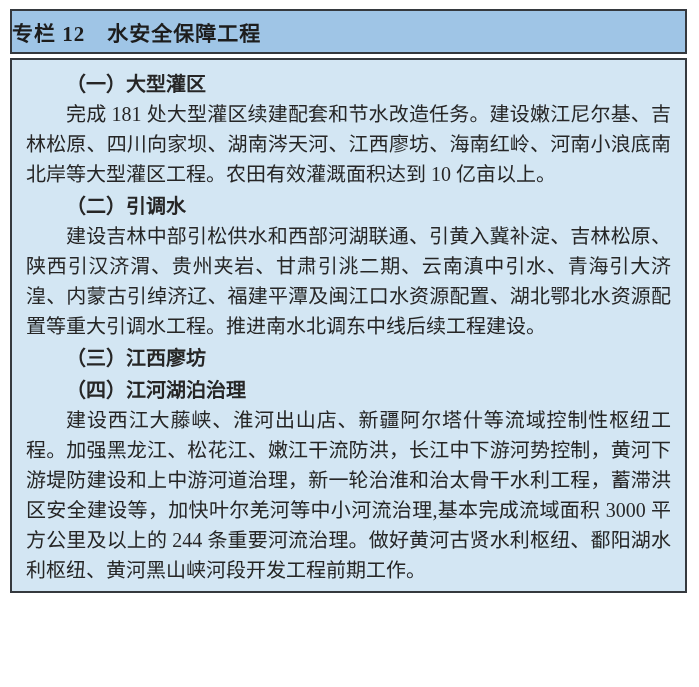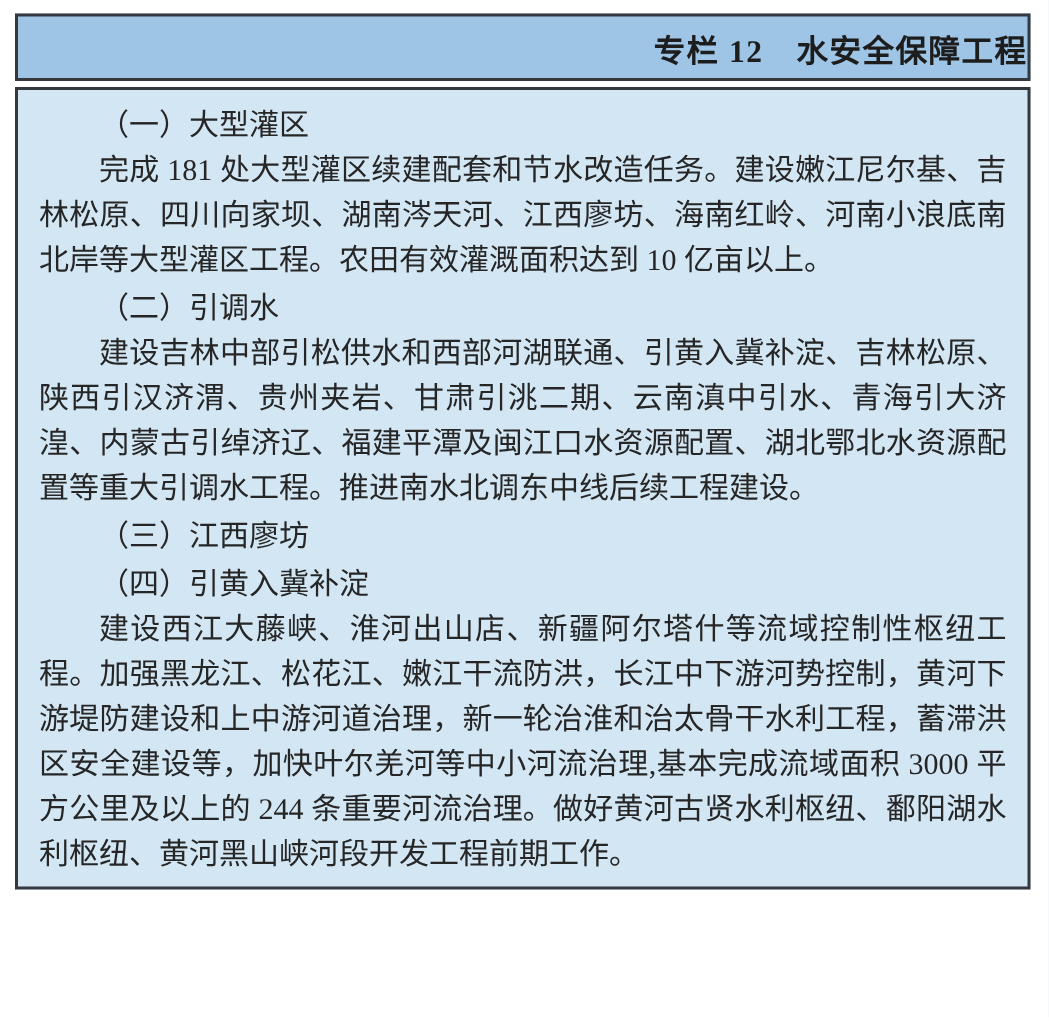--- a/index.html
+++ b/index.html
@@ -13,21 +13,21 @@
   }
   .panel {
     position: absolute;
     left: 10px;
     top: 9px;
     width: 677px;
   }
   .panel-header {
     border: 2px solid #35393e;
     background: #9fc5e6;
-    text-align: right;
+    text-align: left;
     font-size: 21px;
     font-weight: bold;
     color: #1d1d1d;
     padding: 6px 0 5px 0;
     letter-spacing: 1px;
   }
   .panel-gap {
     height: 4px;
     background: #ffffff;
   }
@@ -35,21 +35,21 @@
     border: 2px solid #35393e;
     background: #d3e6f3;
     padding: 7px 14px 6px 14px;
     color: #262626;
   }
   .sec-heading {
     margin: 2px 0 0 0;
     font-size: 20px;
     line-height: 30px;
     text-indent: 2em;
-    font-weight: normal;
+    font-weight: bold;
   }
   .sec-para {
     margin: 0;
     font-size: 20px;
     line-height: 30px;
     text-indent: 2em;
     text-align: justify;
   }
 </style>
 </head>
@@ -61,17 +61,17 @@
   <div class="panel-body">
 
     <p class="sec-heading">（一）大型灌区</p>
     <p class="sec-para">完成 181 处大型灌区续建配套和节水改造任务。建设嫩江尼尔基、吉林松原、四川向家坝、湖南涔天河、江西廖坊、海南红岭、河南小浪底南北岸等大型灌区工程。农田有效灌溉面积达到 10 亿亩以上。</p>
 
     <p class="sec-heading">（二）引调水</p>
     <p class="sec-para">建设吉林中部引松供水和西部河湖联通、引黄入冀补淀、吉林松原、陕西引汉济渭、贵州夹岩、甘肃引洮二期、云南滇中引水、青海引大济湟、内蒙古引绰济辽、福建平潭及闽江口水资源配置、湖北鄂北水资源配置等重大引调水工程。推进南水北调东中线后续工程建设。</p>
 
     <p class="sec-heading">（三）江西廖坊</p>
 
-    <p class="sec-heading">（四）引黄入冀补淀</p>
+    <p class="sec-heading">（四）江河湖泊治理</p>
     <p class="sec-para">建设西江大藤峡、淮河出山店、新疆阿尔塔什等流域控制性枢纽工程。加强黑龙江、松花江、嫩江干流防洪，长江中下游河势控制，黄河下游堤防建设和上中游河道治理，新一轮治淮和治太骨干水利工程，蓄滞洪区安全建设等，加快叶尔羌河等中小河流治理,基本完成流域面积 3000 平方公里及以上的 244 条重要河流治理。做好黄河古贤水利枢纽、鄱阳湖水利枢纽、黄河黑山峡河段开发工程前期工作。</p>
 
   </div>
 </div>
 
 </body></html>

